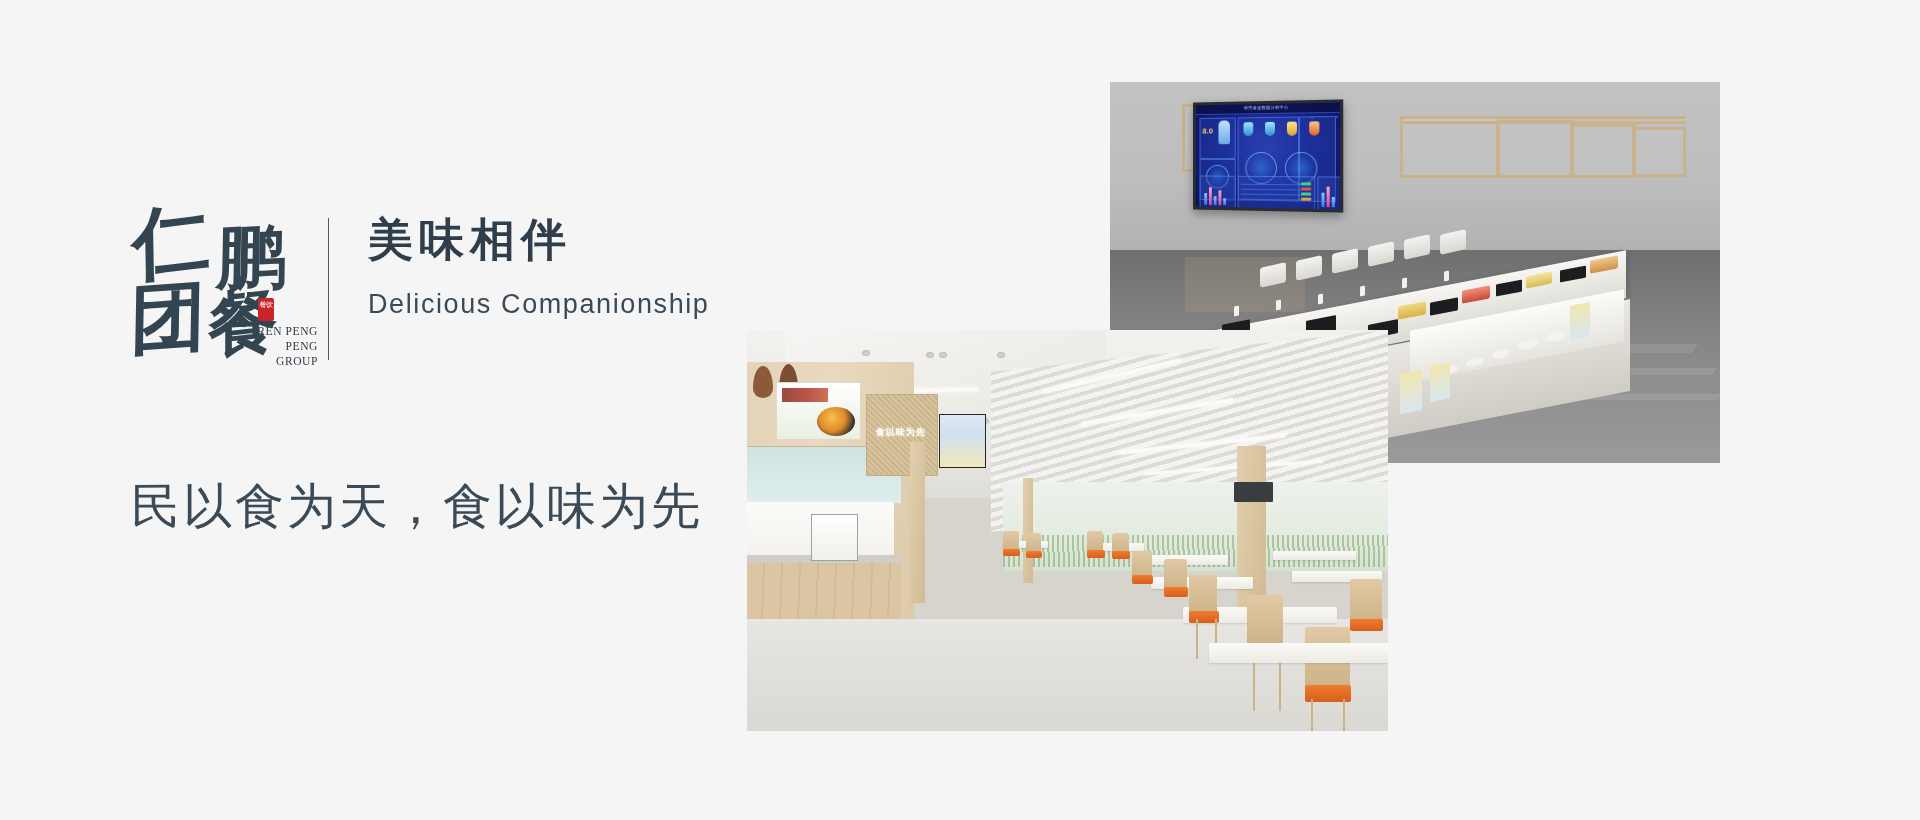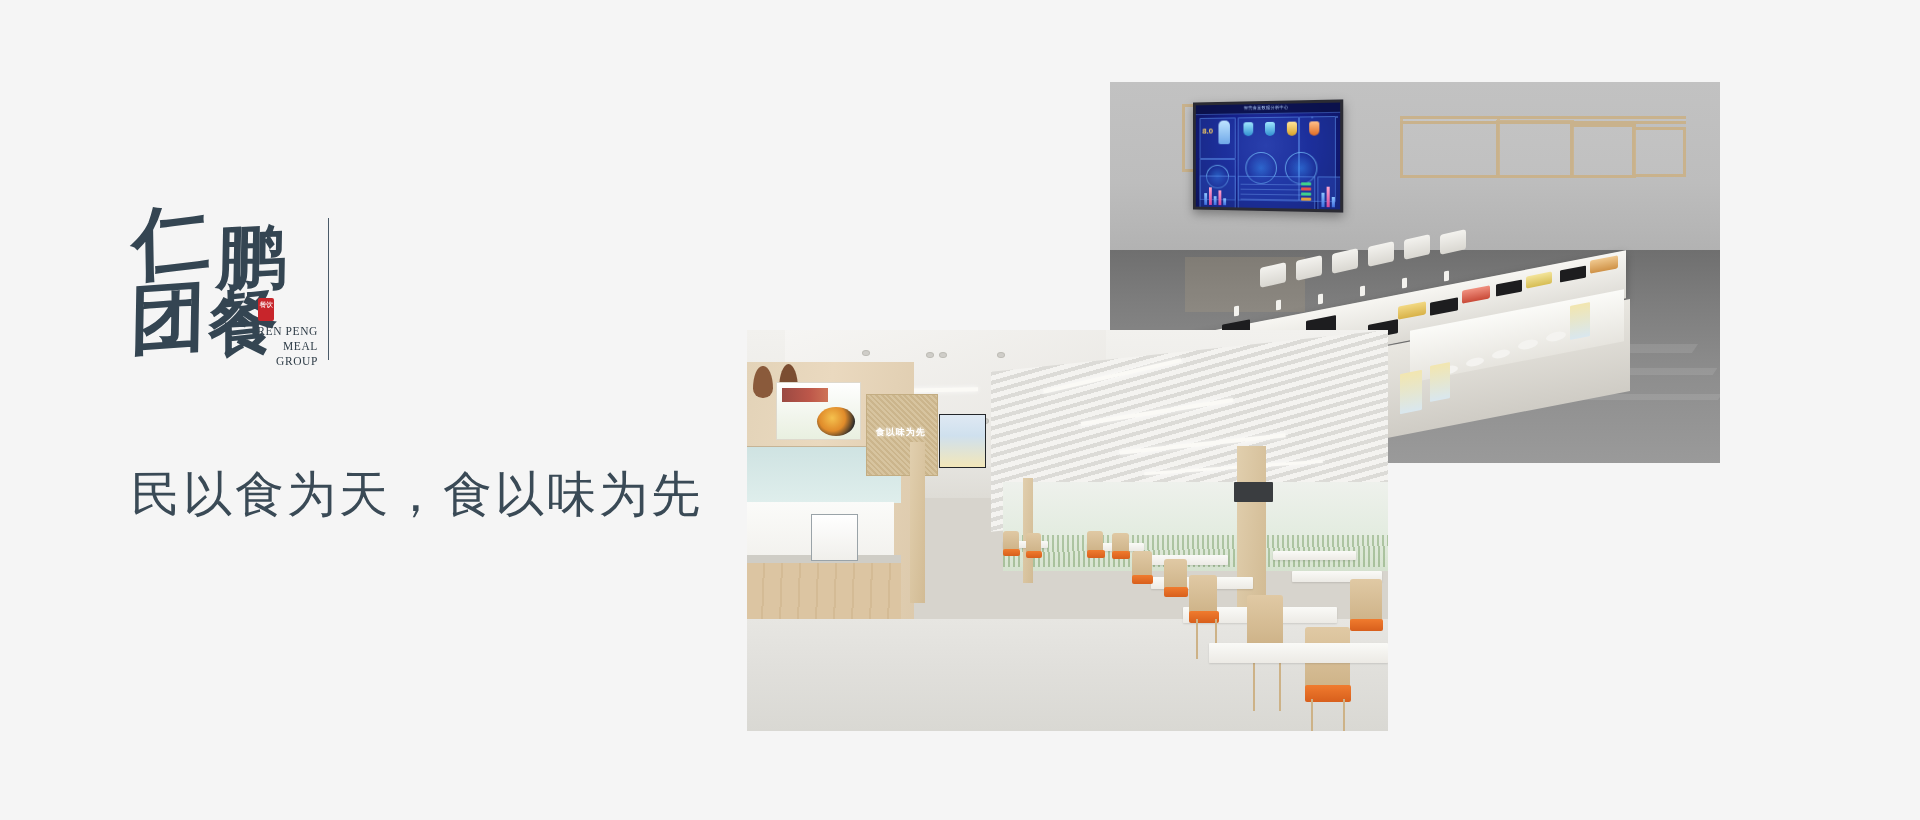--- a/index.html
+++ b/index.html
@@ -116,21 +116,21 @@
     letter-spacing: 1.6px;
     line-height: 40px;
     margin-top: 12px;
     white-space: nowrap;
   }
 
   
   .headline {
     position: absolute;
     left: 131px;
-    top: 464px;
+    top: 476px;
     font-family: "Liberation Sans", sans-serif;
     font-size: 49px;
     font-weight: 400;
     color: #3a4a56;
     letter-spacing: 3px;
     white-space: nowrap;
     line-height: 60px;
   }
 
   
@@ -337,28 +337,30 @@
     <div class="logo-mark">
       <span class="logo-cal cal-ren">仁</span>
       <span class="logo-cal cal-peng">鹏</span>
       <span class="logo-cal cal-tuan">团</span>
       <span class="logo-cal cal-can">餐</span>
 
       <div class="logo-seal">餐饮</div>
 
       <div class="logo-en">
         <span>REN PENG</span>
-        <span>MEAL</span>
+        <span>PENG</span>
         <span>GROUP</span>
       </div>
     </div>
 
     <div class="brand-divider"></div>
 
     <div class="brand-text">
+      <div class="brand-cn">美味相伴</div>
+      <div class="brand-en">Delicious Companionship</div>
     </div>
   </div>
 
   <div class="headline">民以食为天，食以味为先</div>
 
   <div class="img-smart">
     <div class="sc-wall"></div>
     <div class="sc-floor"></div>
 
     <div class="sc-floor-streak" style="left:255px; top:262px; width:330px; height:9px; transform:skewX(-34deg);"></div>

